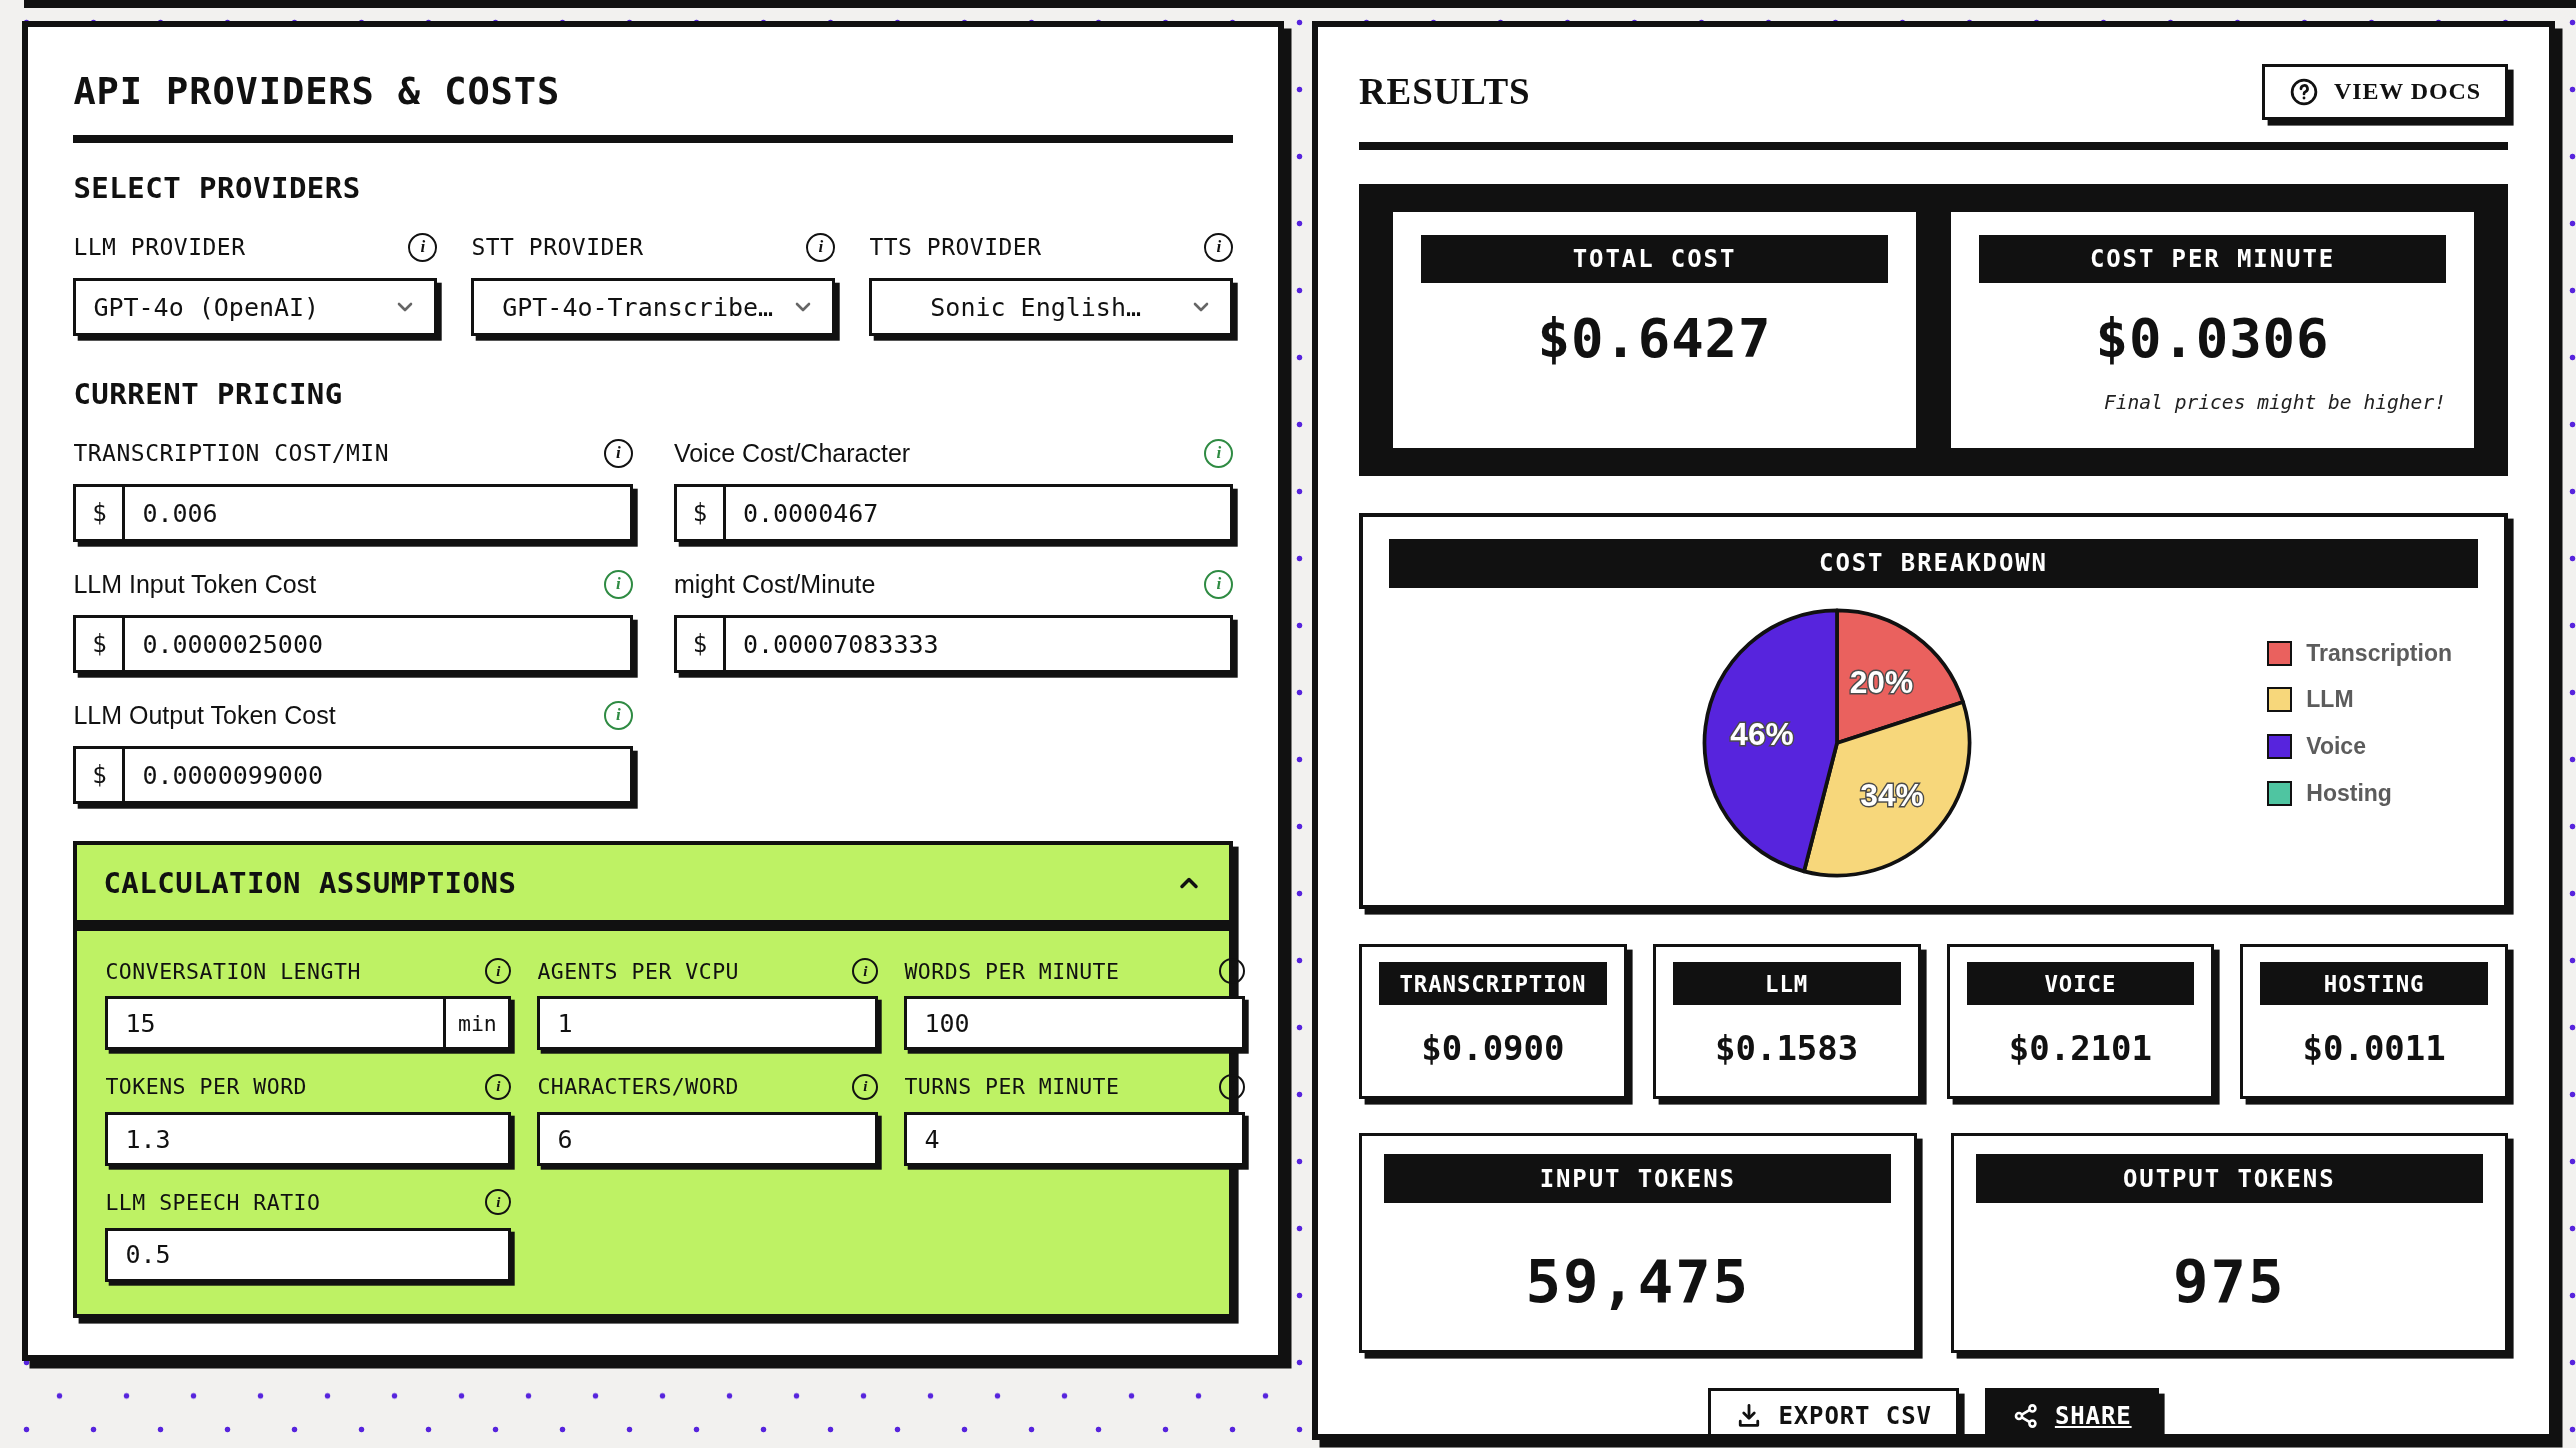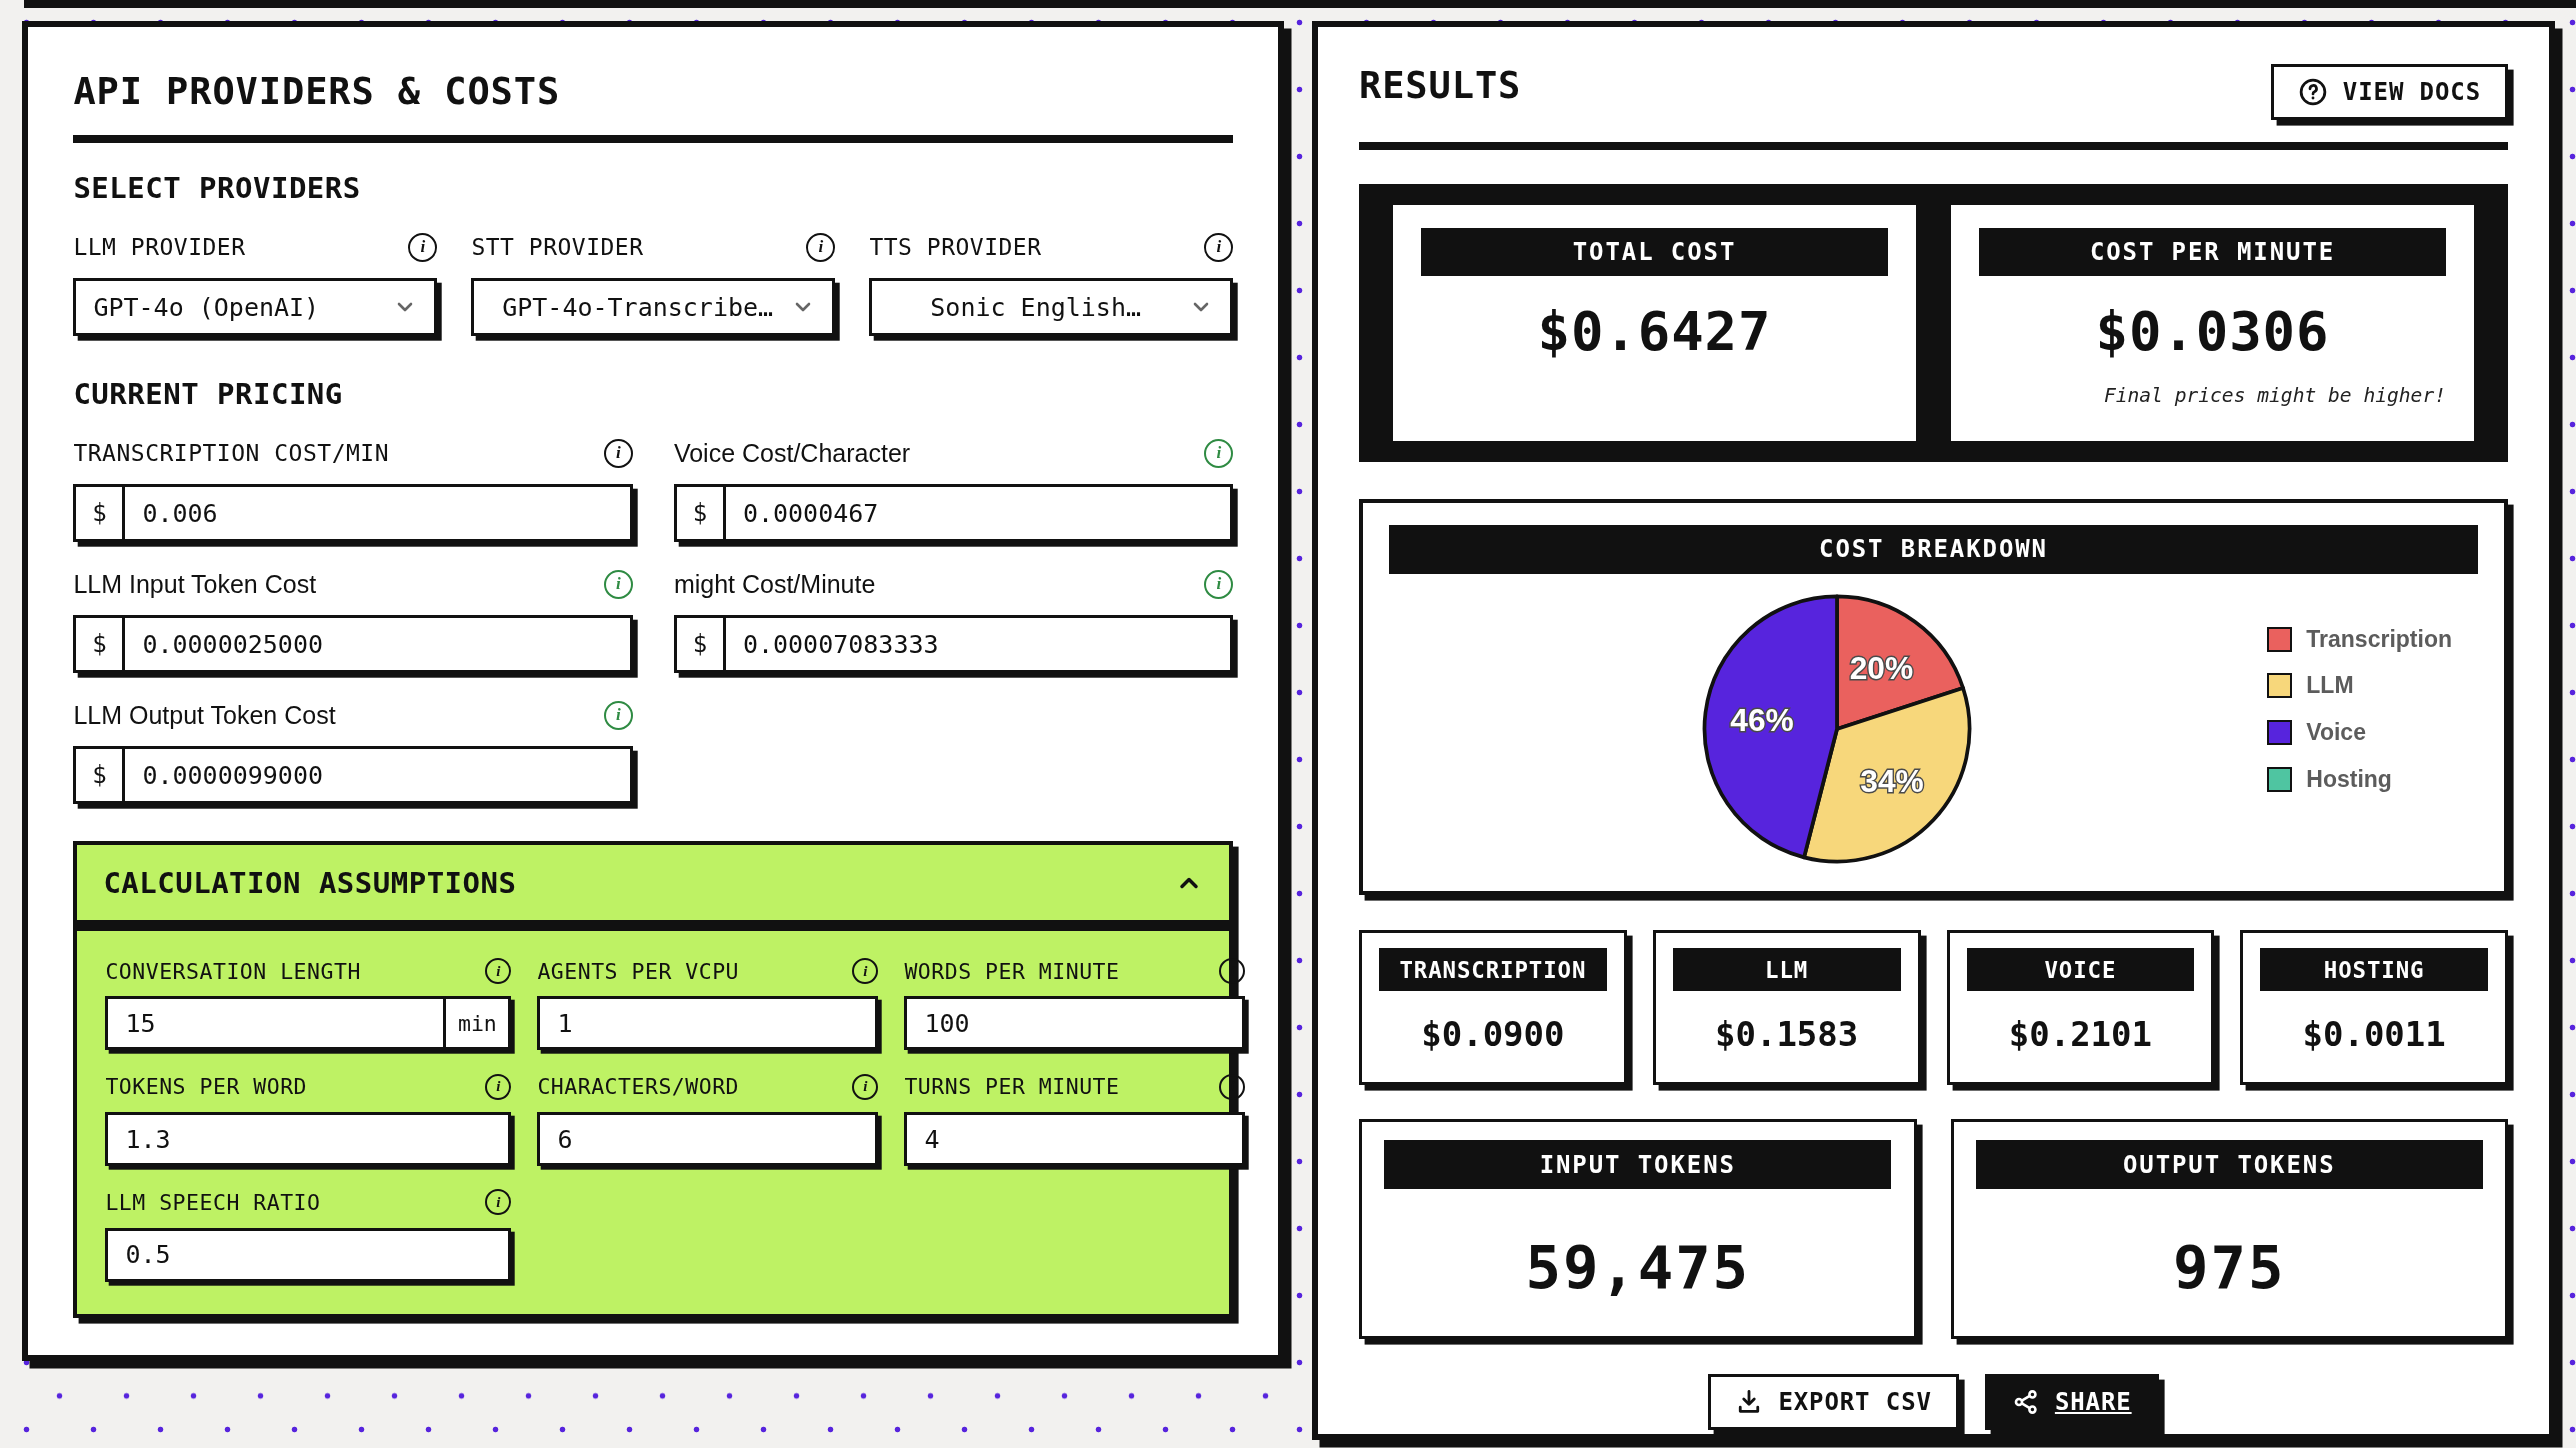--- a/index.html
+++ b/index.html
@@ -77,31 +77,31 @@
     padding:20.5px 26px; border-bottom:11.2px solid #111; cursor:pointer;
   }
   .assump-header .title{ font-size:29px; font-weight:bold; letter-spacing:0.5px; }
   .assump-body{ padding:26px 28px 32px; display:grid; grid-template-columns:repeat(3,1fr); column-gap:26px; row-gap:22.4px; }
   .assump-body .label-row{ margin-bottom:11.2px; height:28px; }
   .assump-body .lbl{ font-size:21.5px; }
   .assump-body .info{ width:26px; height:26px; font-size:15px; }
   .a-input{ height:54px; background:#fff; border:3.7px solid #111; box-shadow:3.7px 3.7px 0 #111; display:flex; align-items:stretch; }
 
   
-  .r-head{ display:flex; align-items:flex-start; justify-content:space-between; }
+  .r-head{ display:flex; align-items:center; justify-content:space-between;font-family:Liberation Serif, serif; }
   .btn{
     display:inline-flex; align-items:center; gap:15px;
     background:#fff; border:3.7px solid #111; box-shadow:5.6px 5.6px 0 #111;
     font-family:inherit; font-size:24px; font-weight:bold; letter-spacing:0.9px;
     padding:0 24px; height:56px; cursor:pointer; color:#111;
   }
   .btn.dark{ background:#111; color:#fff;text-decoration:underline; }
   .r-rule{ height:8.4px; background:#111; margin:22.4px 0 34px; }
 
-  .summary{ background:#111; padding:21px 34px; display:flex; gap:35px; }
+  .summary{ background:#111; padding:28px 34px; display:flex; gap:35px; }
   .scard{ flex:1; background:#fff; padding:22.4px 28px 34px; }
   .bar{
     background:#111; color:#fff; text-align:center; font-weight:bold;
     font-size:24px; letter-spacing:1.9px; padding:10.3px 7.5px;
   }
   .scard .big{ font-size:54px; font-weight:bold; text-align:center; margin-top:24px; letter-spacing:0.9px;}
   .scard .note{ margin-top:20.5px; font-size:19.6px; font-style:italic; text-align:right; color:#222; }
 
   .breakdown{ margin-top:37px; border:4.7px solid #111; box-shadow:5.6px 5.6px 0 #111; background:#fff; padding:22.4px 26px 18.7px; }
   .chart-row{ display:flex; align-items:flex-start; }

